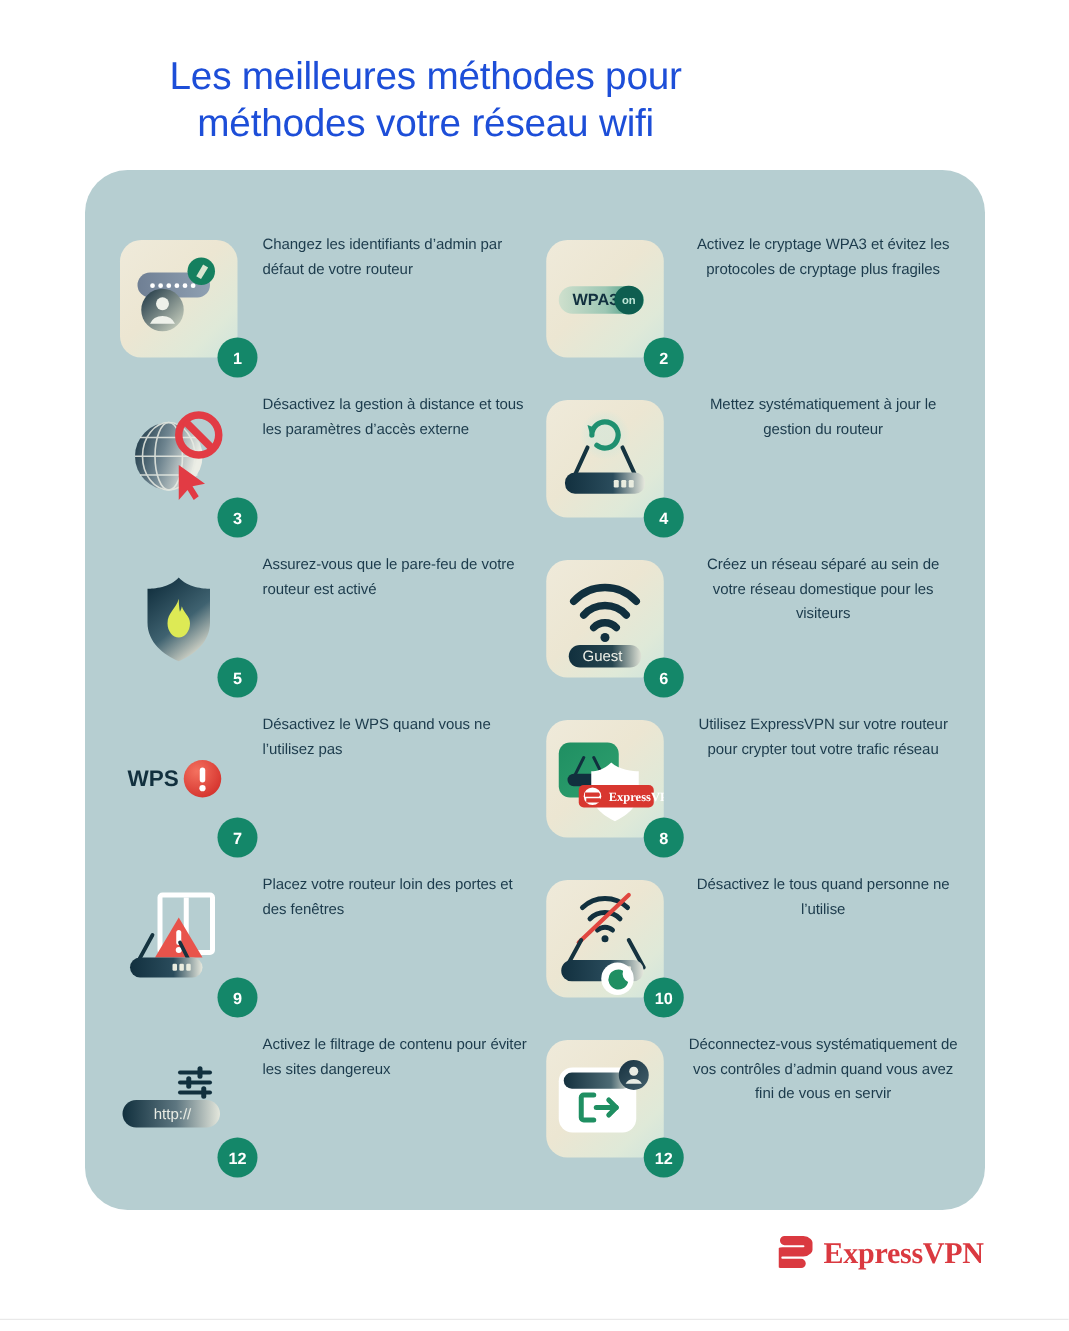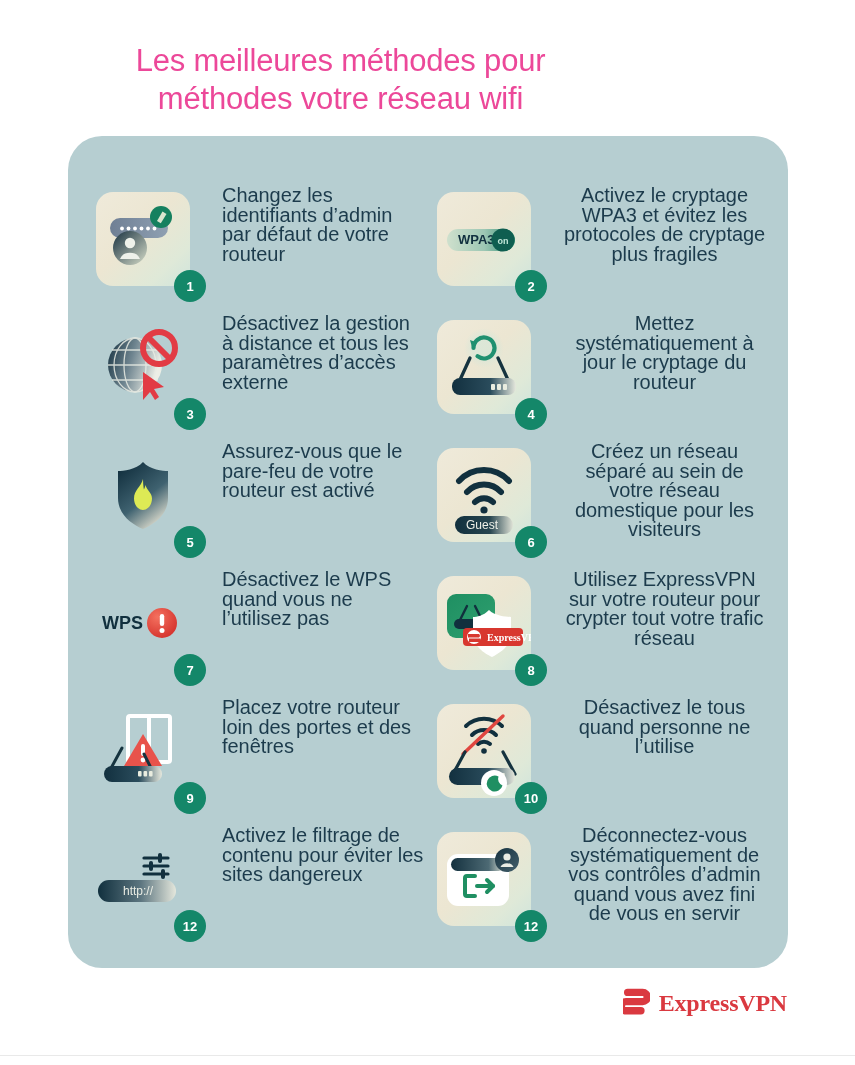--- a/index.html
+++ b/index.html
@@ -9,21 +9,21 @@
     font-family: "Liberation Sans", sans-serif;
     overflow: hidden;
   }
   .page { position: relative; width: 855px; height: 1065px; background:#fff; }
 
   
   .title {
     position: absolute; top: 42px; left: 0; width: 681px;
     text-align: center;
     font-size: 31px; line-height: 38px; font-weight: 400;
-    color: #ec4899; letter-spacing: -0.2px;
+    color: #1d4ed8; letter-spacing: -0.2px;
   }
   .title .l2 { display:block; }
 
   
   .panel {
     position: absolute; left: 68px; top: 136px;
     width: 720px; height: 832px;
     background: #b6ced1;
     border-radius: 34px;
   }
@@ -62,23 +62,23 @@
     width: 32px; height: 32px;
     border-radius: 50%;
     background: #148769;
     color: #ffffff;
     font-size: 13px; font-weight: 700;
     display: flex; align-items: center; justify-content: center;
     z-index: 5;
   }
 
   .text {
-    margin-left: 32px;
+    margin-left: 20px;
     margin-top: 8px;
-    font-size: 20px;
+    font-size: 12px;
     line-height: 19.6px;
     color: #1c3b4c;
     max-width: 245px;
     letter-spacing: -0.05px;
   }
   .col-right .text { max-width: 242px; text-align: center; }
 
   
   .footer {
     position: absolute; left: 0; top: 988px; width: 855px;
@@ -213,21 +213,21 @@
             <line x1="72" y1="62" x2="61" y2="38" stroke="#15333f" stroke-width="3.3" stroke-linecap="round"></line>
             <rect x="15" y="58" width="64" height="17" rx="8" fill="url(#rtr4)"></rect>
             <g fill="#e9ecdf">
               <rect x="54" y="64" width="4" height="6" rx="1"></rect>
               <rect x="60" y="64" width="4" height="6" rx="1"></rect>
               <rect x="66" y="64" width="4" height="6" rx="1"></rect>
             </g>
           </svg>
           <div class="badge">4</div>
         </div>
-        <div class="text">Mettez systématiquement à jour le cryptage du routeur</div>
+        <div class="text">Mettez systématiquement à jour le gestion du routeur</div>
       </div>
 
       <div class="item col-left notile">
         <div class="iconwrap">
           <div class="tile"></div>
           <svg class="iconart" viewBox="0 0 94 94">
             <defs>
               <linearGradient id="shg" x1="0.2" y1="0" x2="0.8" y2="1">
                 <stop offset="0" stop-color="#12303f"></stop>
                   <stop offset="0.55" stop-color="#3f6270"></stop>

